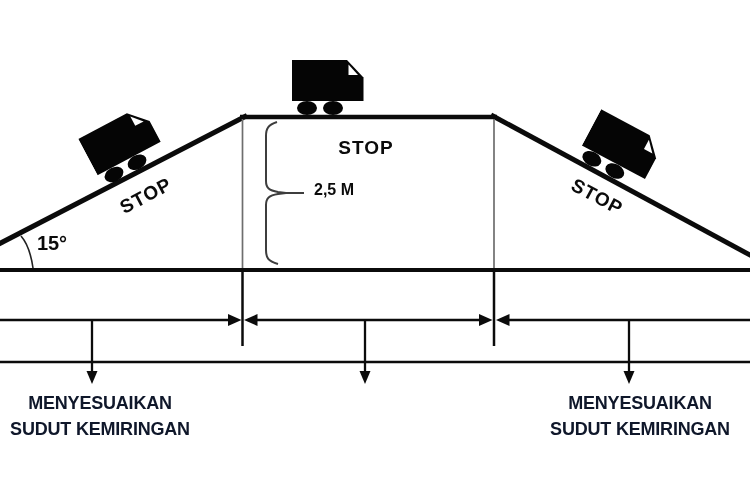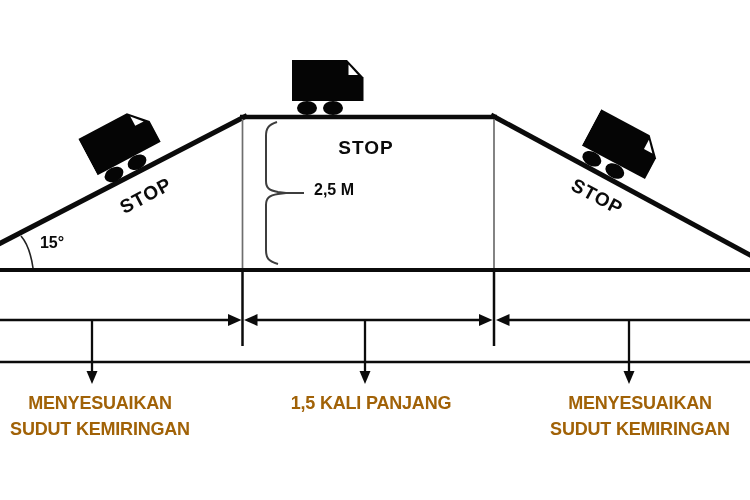--- a/index.html
+++ b/index.html
@@ -11,26 +11,26 @@
   .abs{position:absolute;}
   svg{display:block;}
   .txt{
     position:absolute;color:#0b0b0b;font-weight:700;white-space:nowrap;
     transform:translate(-50%,-50%);
   }
   .stop{font-size:19px;letter-spacing:1px;}
   .stop.rot-left{transform:translate(-50%,-50%) rotate(-28deg);}
   .stop.rot-right{transform:translate(-50%,-50%) rotate(28deg);}
   .measure{font-size:16px;}
-  .angle{font-size:16px;}
+  .angle{font-size:20px;}
   .truck{position:absolute;width:72px;height:57px;}
   .truck.rot-left{transform:rotate(-28deg);}
   .truck.rot-right{transform:rotate(28deg);}
   .section-label{
-    position:absolute;top:390px;text-align:center;color:#a16207;
+    position:absolute;top:390px;text-align:center;color:#0f172a;
     font-weight:700;font-size:18px;line-height:26px;letter-spacing:-0.2px;
   }
 </style>
 </head>
 <body>
 
 <div id="canvas">
 
   <svg class="abs" style="left:0;top:0;" width="750" height="500" viewBox="0 0 750 500">
 
@@ -104,20 +104,19 @@
   <div class="txt stop rot-right" style="left:597px;top:197px;">STOP</div>
 
   <div class="txt measure" style="left:334px;top:190px;">2,5 M</div>
   <div class="txt angle" style="left:52px;top:243px;">15°</div>
 
   <div class="section-label" style="left:0px;width:200px;">
     <div>MENYESUAIKAN</div>
     <div>SUDUT KEMIRINGAN</div>
   </div>
   <div class="section-label" style="left:243px;width:256px;">
-    <div>1,5 KALI PANJANG</div>
   </div>
   <div class="section-label" style="left:515px;width:250px;">
     <div>MENYESUAIKAN</div>
     <div>SUDUT KEMIRINGAN</div>
   </div>
 
 </div>
 
 </body></html>

